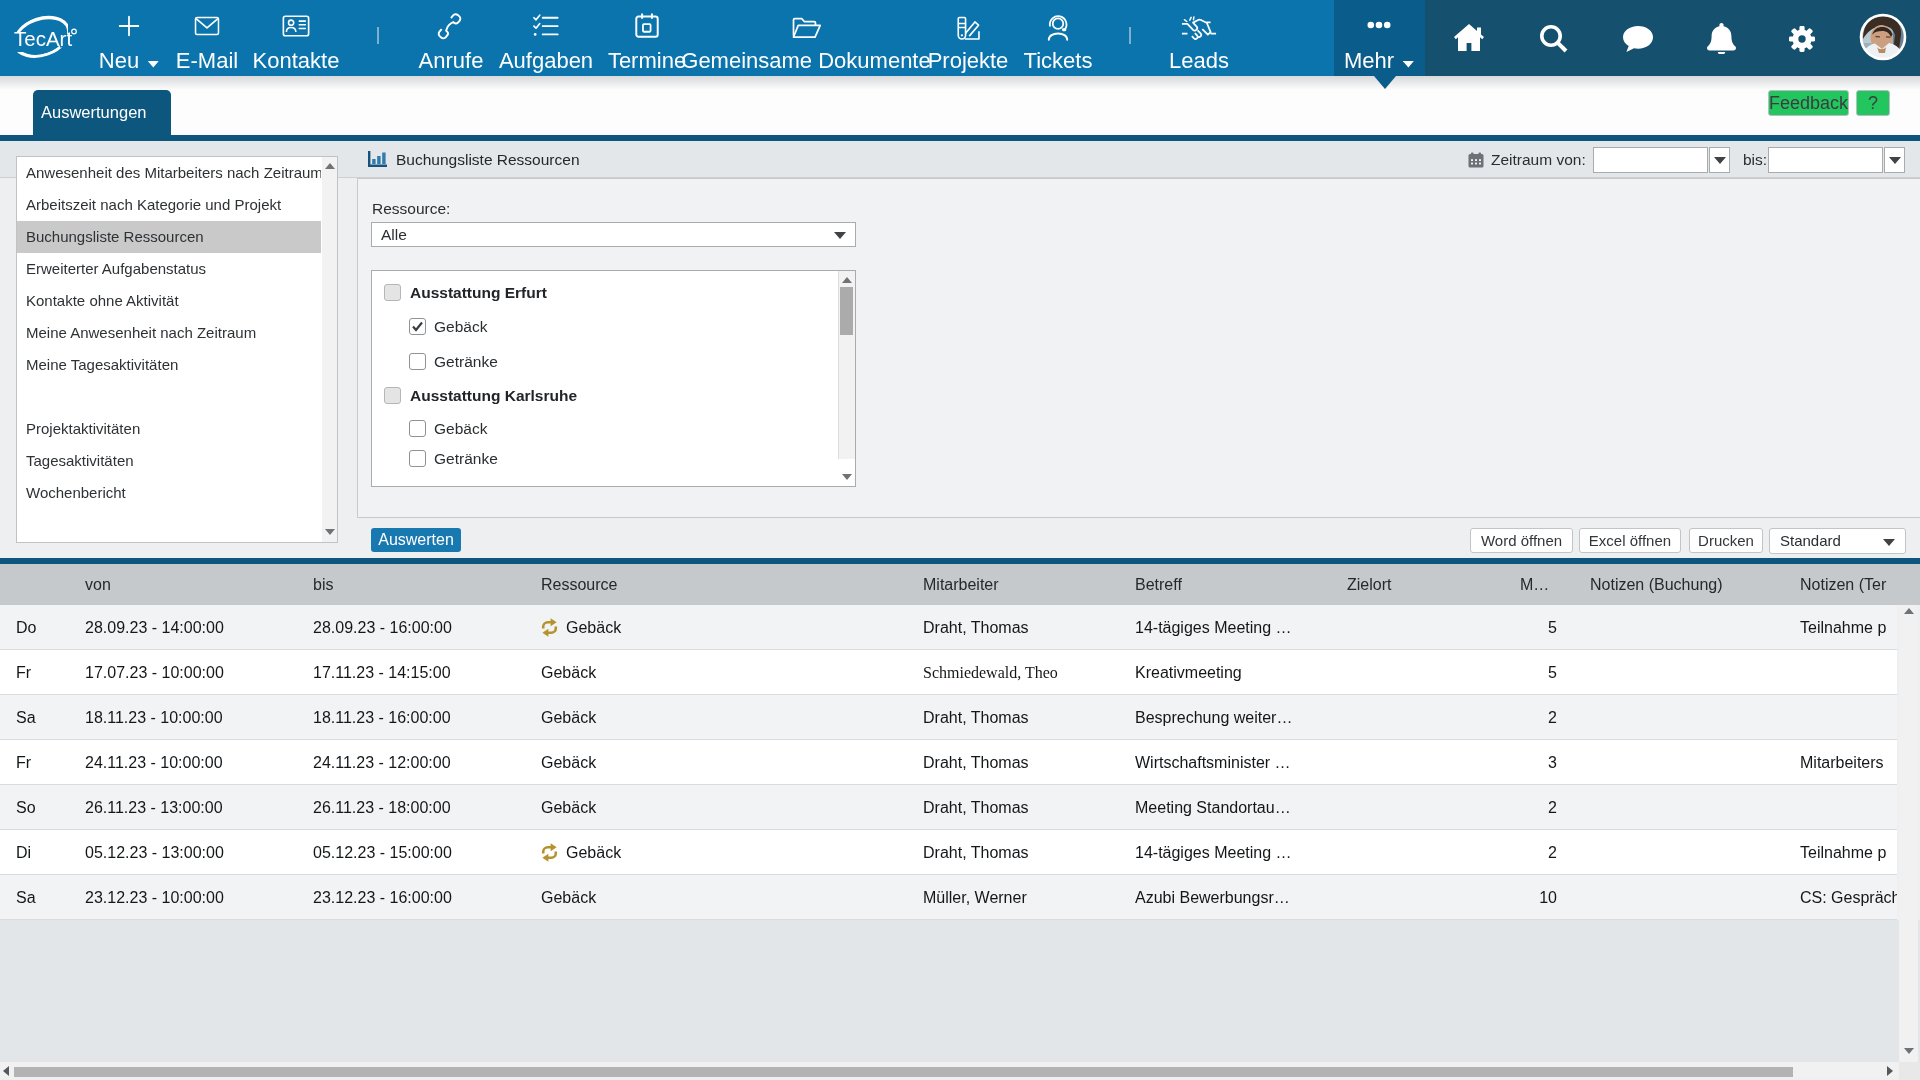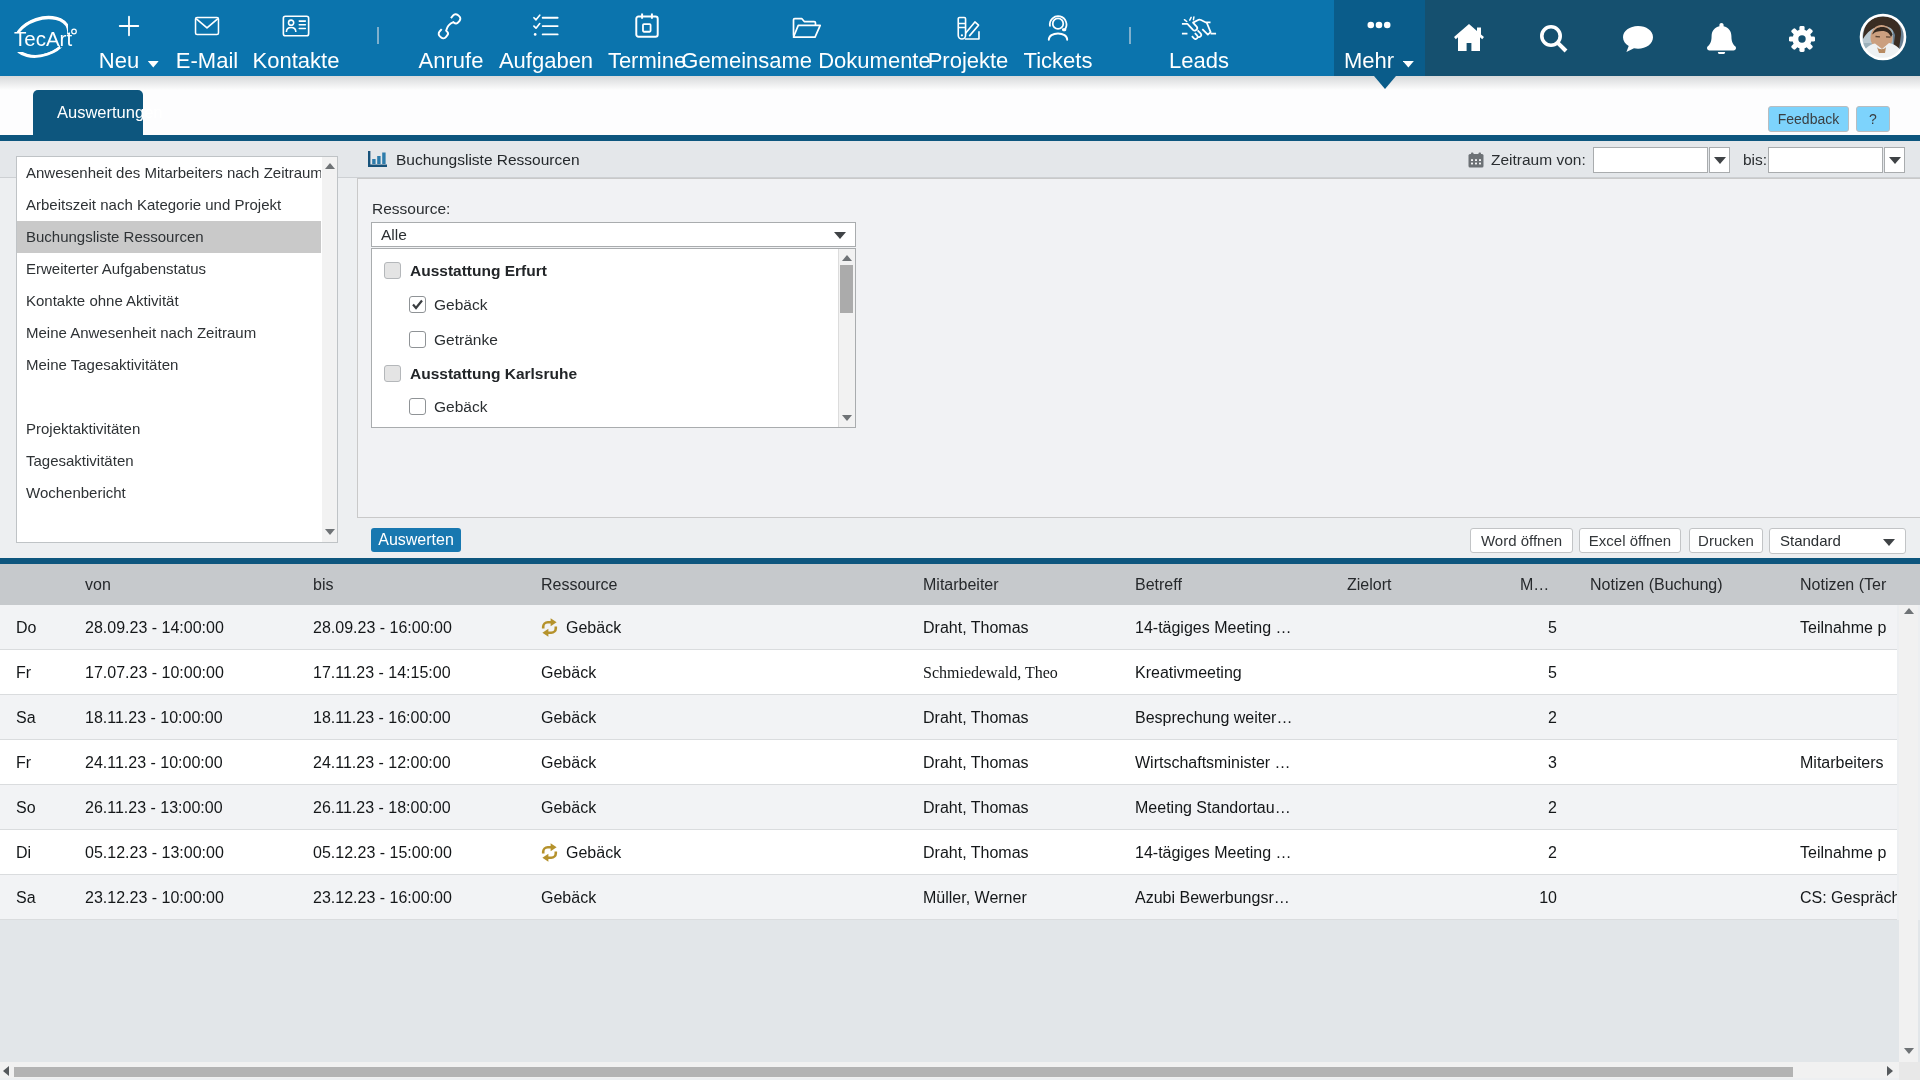--- a/index.html
+++ b/index.html
@@ -11,23 +11,23 @@
   #topbar-right { left:1425px; top:0; width:495px; height:76px; background:#15506f; }
   #mehr-block { left:1334px; top:0; width:91px; height:76px; background:#0a5c8a; }
   #mehr-tail { z-index:5; left:1374px; top:76px; width:0; height:0; border-left:11px solid transparent; border-right:11px solid transparent; border-top:13px solid #0a5c8a; }
   .nav-item { position:absolute; top:0; height:76px; color:#fff; text-align:center; }
   .nav-ico { position:absolute; left:50%; transform:translateX(-50%); top:12px; }
   .nav-lab { position:absolute; left:50%; transform:translateX(-50%); top:48px; font-size:22px; white-space:nowrap; color:#fff; }
   .nav-sep { position:absolute; top:27px; width:2px; height:17px; background:#7fb0cd; }
   
   #belowbar { left:0; top:76px; width:1920px; height:14px; background:linear-gradient(#d7d9da,#fdfdfd); }
   #tabrow { left:0; top:90px; width:1920px; height:45px; background:#fdfdfe; }
-  #tab1 { left:33px; top:90px; width:110px; height:45px; background:#0d567e; border-radius:5px 5px 0 0; color:#fff; font-size:16.5px; line-height:45px; padding-left:24px; }
+  #tab1 { left:33px; top:90px; width:138px; height:45px; background:#0d567e; border-radius:5px 5px 0 0; color:#fff; font-size:16.5px; line-height:45px; padding-left:8px; }
   #tabline { left:0; top:135px; width:1920px; height:6px; background:#0d567e; }
-  .tbtn { position:absolute; top:106px; height:26px; background:#7dd3fc; border:1px solid #b9bdc0; border-radius:3px; font-size:14px; color:#3a3e41; text-align:center; line-height:24px; }
+  .tbtn { position:absolute; top:90px; height:26px; background:#22c55e; border:1px solid #b9bdc0; border-radius:3px; font-size:18px; color:#3a3e41; text-align:center; line-height:24px; }
   
   #strip { left:0; top:141px; width:1920px; height:37px; background:#e4e7ea; border-bottom:1px solid #cdd0d3; }
   #title { left:396px; top:151px; font-size:15.5px; color:#24282b; }
   .lab { position:absolute; font-size:15.5px; color:#2a2e31; }
   .inputbox { position:absolute; background:#fff; border:1px solid #a9acae; }
   .ddbtn { position:absolute; background:#fff; border:1px solid #a9acae; }
   .caret { position:absolute; width:0; height:0; border-left:6px solid transparent; border-right:6px solid transparent; border-top:7px solid #3f4346; }
   
   #panel { left:357px; top:178px; width:1563px; height:340px; background:#f1f2f4; border:1px solid #c9c9c9; border-right:none; }
   #sidebar { left:16px; top:156px; width:322px; height:387px; background:#fff; border:1px solid #bfc3c6; }
@@ -268,21 +268,21 @@
   <div class="inputbox" style="left:1768px; top:147px; width:115px; height:26px;"></div>
   <div class="ddbtn" style="left:1884px; top:147px; width:21px; height:26px;">
       <div class="caret" style="left:4px; top:9px;"></div>
     </div>
 
   <div class="abs" id="panel"></div>
   <div class="lab" style="left:372px; top:200px;">Ressource:</div>
   <div class="inputbox" style="left:371px; top:222px; width:485px; height:25px; font-size:15.5px; color:#2a2e31; line-height:23px; padding-left:9px;">Alle
     <div class="caret" style="right:9px; top:9px;"></div>
   </div>
-  <div class="inputbox" id="listbox" style="left:371px; top:248px; width:485px; height:180px; overflow:hidden;">
+  <div class="inputbox" id="listbox" style="left:371px; top:270px; width:485px; height:217px; overflow:hidden;">
     <div class="cb cbg" style="left:12px; top:13px;"></div>
     <div class="lab" style="left:38px; top:13px; font-weight:bold; color:#222528;">Ausstattung Erfurt</div>
     <div class="cb" style="left:37px; top:47px;">
         <svg width="13" height="13" viewBox="0 0 13 13" style="position:absolute;left:1px;top:1px;">
           <path d="M2 6.5 L5 10 L11 2.5" stroke="#3a3e41" stroke-width="2.2" fill="none"></path>
         </svg>
       </div>
     <div class="lab" style="left:62px; top:47px;">Gebäck</div>
     <div class="cb" style="left:37px; top:82px;"></div>
     <div class="lab" style="left:62px; top:82px;">Getränke</div>

